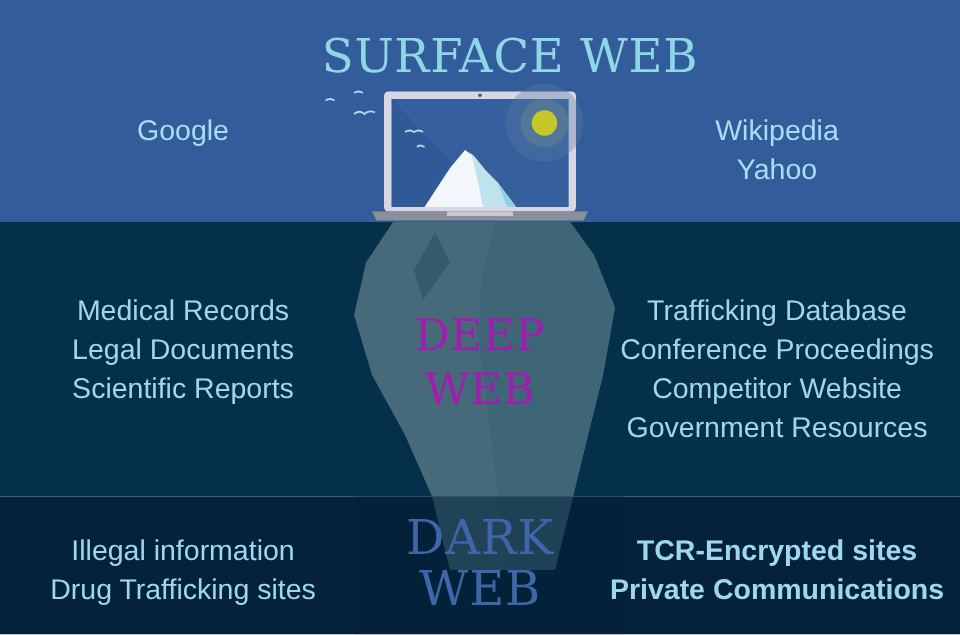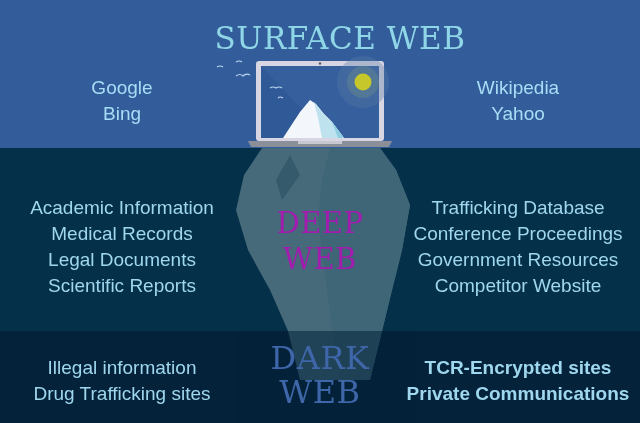--- a/index.html
+++ b/index.html
@@ -63,43 +63,41 @@
     <path d="M236,76 q4,-3 7,0 q3,-3 7,-1"></path>
     <path d="M270,88 q3,-2 6,0 q3,-2 6,0"></path>
     <path d="M278,98 q2,-2 5,0"></path>
   </g>
 </svg>
 
 <div class="title surface-title">SURFACE WEB</div>
 
 <div class="list s-left">
   <div>Google</div>
-  <div>Bing</div>
 </div>
 <div class="list s-right">
   <div>Wikipedia</div>
   <div>Yahoo</div>
 </div>
 
 <div class="title deep-title">
   <div>DEEP</div>
   <div>WEB</div>
 </div>
 
 <div class="list d-left">
-  <div>Academic Information</div>
   <div>Medical Records</div>
   <div>Legal Documents</div>
   <div>Scientific Reports</div>
 </div>
 <div class="list d-right">
   <div>Trafficking Database</div>
   <div>Conference Proceedings</div>
+  <div>Competitor Website</div>
   <div>Government Resources</div>
-  <div>Competitor Website</div>
 </div>
 
 <div class="title dark-title">
   <div>DARK</div>
   <div>WEB</div>
 </div>
 
 <div class="list k-left">
   <div>Illegal information</div>
   <div>Drug Trafficking sites</div>

